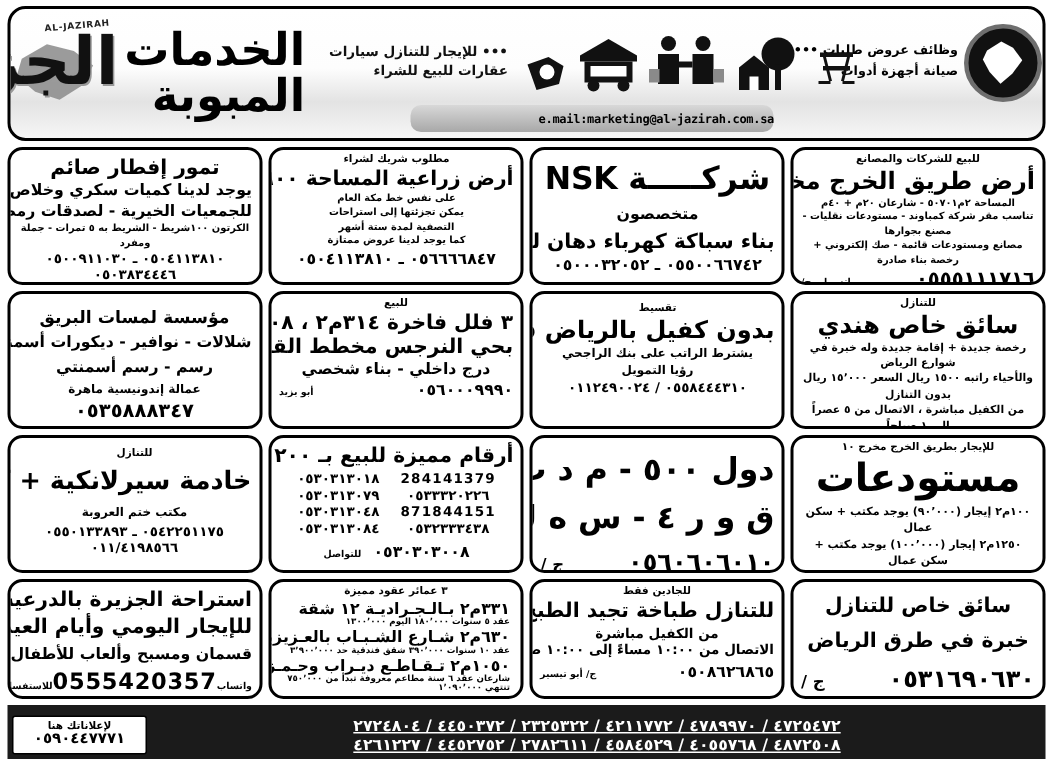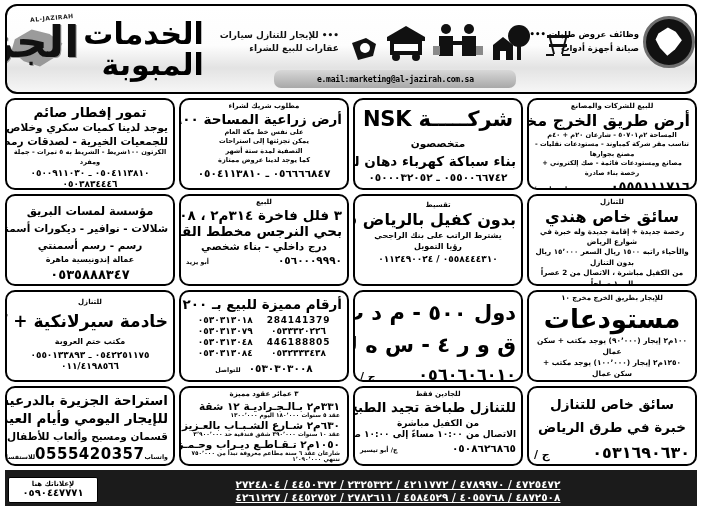--- a/index.html
+++ b/index.html
@@ -129,21 +129,20 @@
     position: absolute;
     left: 50%;
     transform: translateX(-50%);
     bottom: 4px;
     width: 242px;
     height: 18px;
     border-radius: 7px;
     background: linear-gradient(180deg,#d8d8d8,#a8a8a8);
     display: flex;
     align-items: center;
-    justify-content: center;
   }
   .mail-bar span {
     font-family: "DejaVu Sans Mono","Liberation Mono",monospace;
     font-size: 8px;
     font-weight: bold;
     color: #000;
     direction: ltr;
     letter-spacing: -.2px;
   }
   .mast-left-badge {
@@ -479,21 +478,21 @@
       </div>
     </div>
 
     <div class="row">
       <div class="cell">
         <div class="ad r2">
           <div class="kicker">للتنازل</div>
           <div class="headline wide">سائق خاص هندي</div>
           <div class="fine" style="font-size:7.2px">رخصة جديدة + إقامة جديدة وله خبرة في شوارع الرياض</div>
           <div class="fine" style="font-size:7.2px">والأحياء راتبه ١٥٠٠ ريال السعر ١٥٬٠٠٠ ريال بدون التنازل</div>
-          <div class="fine" style="font-size:7.2px">من الكفيل مباشرة ، الاتصال من 2 عصراً إلى ١ صباحاً</div>
+          <div class="fine" style="font-size:7.2px">من الكفيل مباشرة ، الاتصال من ٥ عصراً إلى ١ صباحاً</div>
 
         </div>
       </div>
       <div class="cell">
         <div class="ad r2">
           <div class="kicker" style="margin-top:3px">تقسيط</div>
           <div class="headline">بدون كفيل بالرياض فقط</div>
           <div class="fine" style="font-size:8px">يشترط الراتب على بنك الراجحي</div>
           <div class="fine" style="font-size:8px">رؤيا التمويل</div>
           <div class="phone xs">٠١١٢٤٩٠٠٢٤ / ٠٥٥٨٤٤٤٣١٠</div>
@@ -545,21 +544,21 @@
           </div>
         </div>
       </div>
       <div class="cell">
         <div class="ad r3">
           <div class="headline sm" style="margin-top:2px">أرقام مميزة للبيع بـ ٢٠٠ ريال</div>
           <div class="numcols">
             <div class="col">
               <div>284141379</div>
               <div>٠٥٣٣٣٢٠٢٢٦</div>
-              <div>446188805</div>
+              <div>871844151</div>
               <div>٠٥٣٢٣٣٣٤٣٨</div>
             </div>
             <div class="col">
               <div>٠٥٣٠٣١٣٠١٨</div>
               <div>٠٥٣٠٣١٣٠٧٩</div>
               <div>٠٥٣٠٣١٣٠٤٨</div>
               <div>٠٥٣٠٣١٣٠٨٤</div>
             </div>
           </div>
           <div class="row-meta" style="justify-content:center;gap:8px;margin-top:3px">

